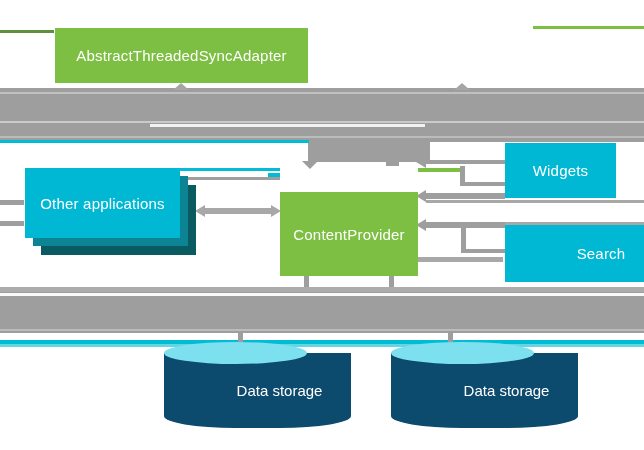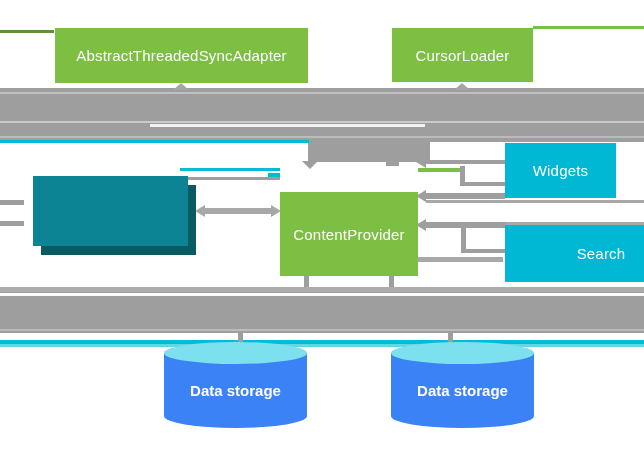--- a/index.html
+++ b/index.html
@@ -16,24 +16,24 @@
   .green{background:#7CBF42;}
   .cyan{background:#00B8D4;}
   .tri{width:0;height:0;}
   .tri-up{border-left:8px solid transparent;border-right:8px solid transparent;border-bottom:7px solid #A6A6A6;}
   .tri-down{border-left:8px solid transparent;border-right:8px solid transparent;border-top:8px solid #9E9E9E;}
   .tri-left{border-top:6px solid transparent;border-bottom:6px solid transparent;border-right:10px solid #9E9E9E;}
   .tri-right{border-top:6px solid transparent;border-bottom:6px solid transparent;border-left:10px solid #9E9E9E;}
   .cylinder{width:143px;height:86px;}
   .cyl-top{position:absolute;left:0;top:0;width:143px;height:22px;border-radius:50%;background:#7DE0EE;z-index:2;}
   .cyl-body{
-    position:absolute;left:0;top:11px;width:143px;height:75px;background:#3b82f6;
+    position:absolute;left:0;top:11px;width:143px;height:75px;background:#0c4a6e;
     border-radius:0 0 71px 71px / 0 0 12px 12px;z-index:1;
     display:flex;align-items:center;justify-content:center;
-    color:#fff;font-size:15px;font-weight:700;
+    color:#fff;font-size:15px;font-weight:400;padding-left:44px;
   }
   .stack-shadow{width:155px;height:70px;}
 </style>
 </head>
 <body>
 
 <div class="stage">
 
   <div class="abs" style="left:0;top:30px;width:54px;height:3px;background:#5E8F3C;"></div>
   <div class="abs" style="left:533px;top:26px;width:111px;height:3px;background:#7CBF42;"></div>
@@ -96,26 +96,26 @@
   <div class="abs" style="left:0;top:340px;width:644px;height:4px;background:#00BCD4;"></div>
   <div class="abs" style="left:0;top:344px;width:644px;height:3px;background:#63D6E4;"></div>
 
   <div class="abs band" style="left:238px;top:333px;width:5px;height:11px;"></div>
   <div class="abs band" style="left:448px;top:333px;width:5px;height:11px;"></div>
 
   <div class="abs node green" style="left:55px;top:28px;width:253px;height:55px;">
     <span>AbstractThreadedSyncAdapter</span>
   </div>
 
-  <div class="abs node green" style="left:392px;top:28px;width:141px;height:54px;">
-    <span>CursorLoader</span>
-  </div>
 
   <div class="abs stack-shadow" style="left:41px;top:185px;background:#0A5A62;"></div>
   <div class="abs stack-shadow" style="left:33px;top:176px;background:#0D8494;"></div>
+  <div class="abs node cyan" style="left:25px;top:168px;width:155px;height:70px;">
+    <span>Other applications</span>
+  </div>
 
   <div class="abs node green" style="left:280px;top:169px;width:138px;height:84px;margin-top:23px;">
     <span>ContentProvider</span>
   </div>
 
   <div class="abs node cyan" style="left:505px;top:143px;width:111px;height:55px;">
     <span>Widgets</span>
   </div>
 
   <div class="abs node cyan" style="left:505px;top:225px;width:112px;height:57px;padding-left:40px;">

